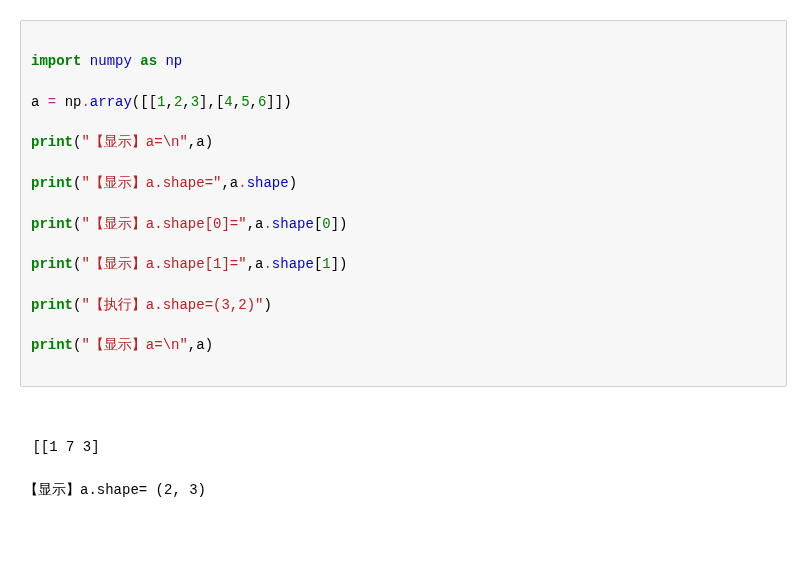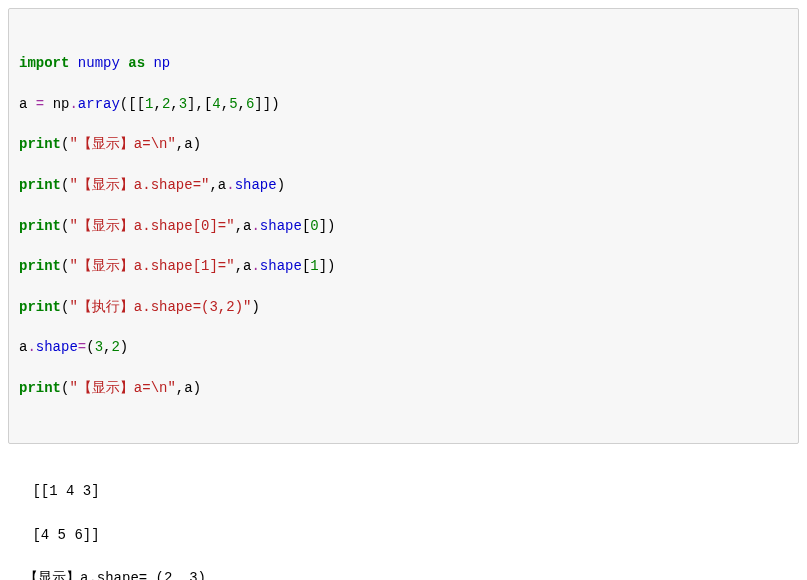--- a/index.html
+++ b/index.html
@@ -6,22 +6,22 @@
     margin: 0;
     padding: 0;
     font-family: Consolas, "Courier New", monospace;
     font-size: 14px;
     background: #fff;
     width: 807px;
   }
   .code-cell {
     background: #f7f7f7;
     border: 1px solid #cfcfcf;
-    padding: 24px 10px;
-    margin: 8px;
+    padding: 10px 10px;
+    margin: 20px;
     border-radius: 2px;
     line-height: 1.45;
     white-space: pre;
   }
   .output-cell {
     background: #fff;
     padding: 8px 10px 8px 18px;
     margin: 0 6px 6px 6px;
     line-height: 1.55;
     white-space: pre;
@@ -38,27 +38,25 @@
 <body>
 
 <div class="code-cell">
 <div><span class="kw">import</span> <span class="fn">numpy</span> <span class="kw">as</span> <span class="fn">np</span></div>
 <div><span class="name">a</span> <span class="op">=</span> <span class="name">np</span><span class="op">.</span><span class="fn">array</span><span class="name">([[</span><span class="num">1</span><span class="name">,</span><span class="num">2</span><span class="name">,</span><span class="num">3</span><span class="name">],[</span><span class="num">4</span><span class="name">,</span><span class="num">5</span><span class="name">,</span><span class="num">6</span><span class="name">]])</span></div>
 <div><span class="kw">print</span><span class="name">(</span><span class="str">"【显示】a=\n"</span><span class="name">,</span><span class="name">a</span><span class="name">)</span></div>
 <div><span class="kw">print</span><span class="name">(</span><span class="str">"【显示】a.shape="</span><span class="name">,</span><span class="name">a</span><span class="op">.</span><span class="fn">shape</span><span class="name">)</span></div>
 <div><span class="kw">print</span><span class="name">(</span><span class="str">"【显示】a.shape[0]="</span><span class="name">,</span><span class="name">a</span><span class="op">.</span><span class="fn">shape</span><span class="name">[</span><span class="num">0</span><span class="name">]</span><span class="name">)</span></div>
 <div><span class="kw">print</span><span class="name">(</span><span class="str">"【显示】a.shape[1]="</span><span class="name">,</span><span class="name">a</span><span class="op">.</span><span class="fn">shape</span><span class="name">[</span><span class="num">1</span><span class="name">]</span><span class="name">)</span></div>
 <div><span class="kw">print</span><span class="name">(</span><span class="str">"【执行】a.shape=(3,2)"</span><span class="name">)</span></div>
-<div><span class="name">a</span><span class="op">.</span><span class="fn">shape</span><span class="op">=</span><span class="name">(</span><span class="num">3</span><span class="name">,</span><span class="num">2</span><span class="name">)</span></div>
 <div><span class="kw">print</span><span class="name">(</span><span class="str">"【显示】a=\n"</span><span class="name">,</span><span class="name">a</span><span class="name">)</span></div>
 </div>
 
 <div class="output-cell">
-<div> [[1 4 3]</div>
-<div> [4 5 6]]</div>
+<div> [[1 7 3]</div>
 <div>【显示】a.shape= (2, 3)</div>
 
 
 
 
 
 
 
 </div>
 

